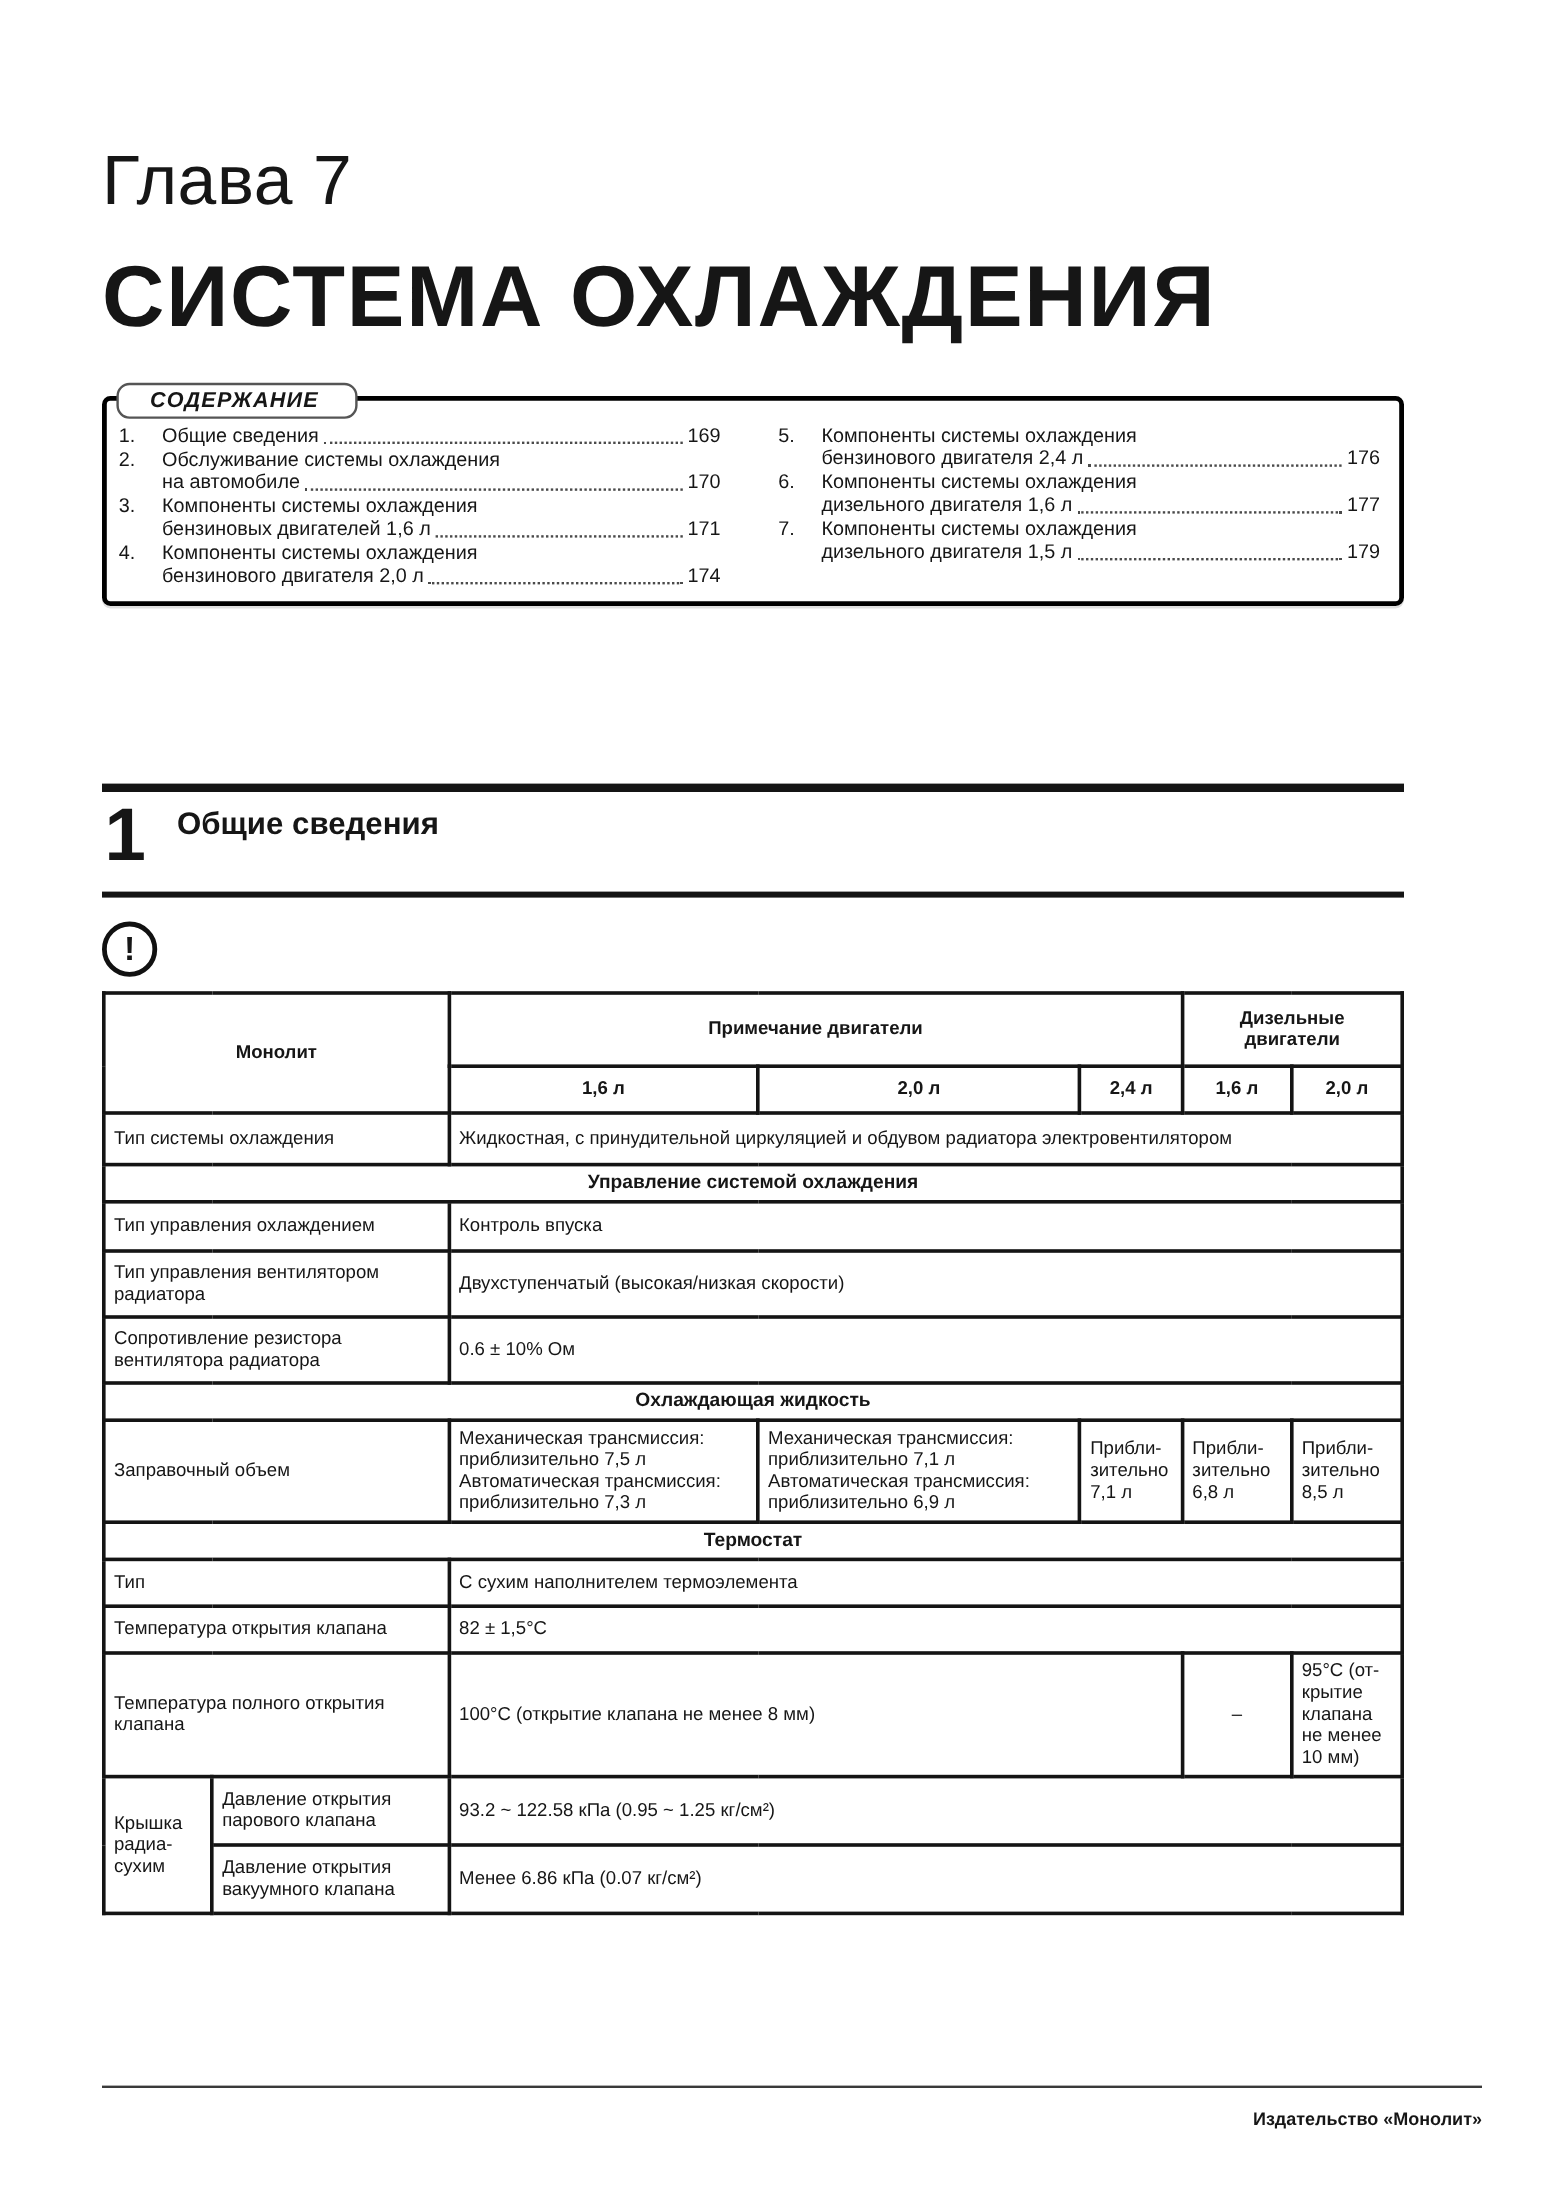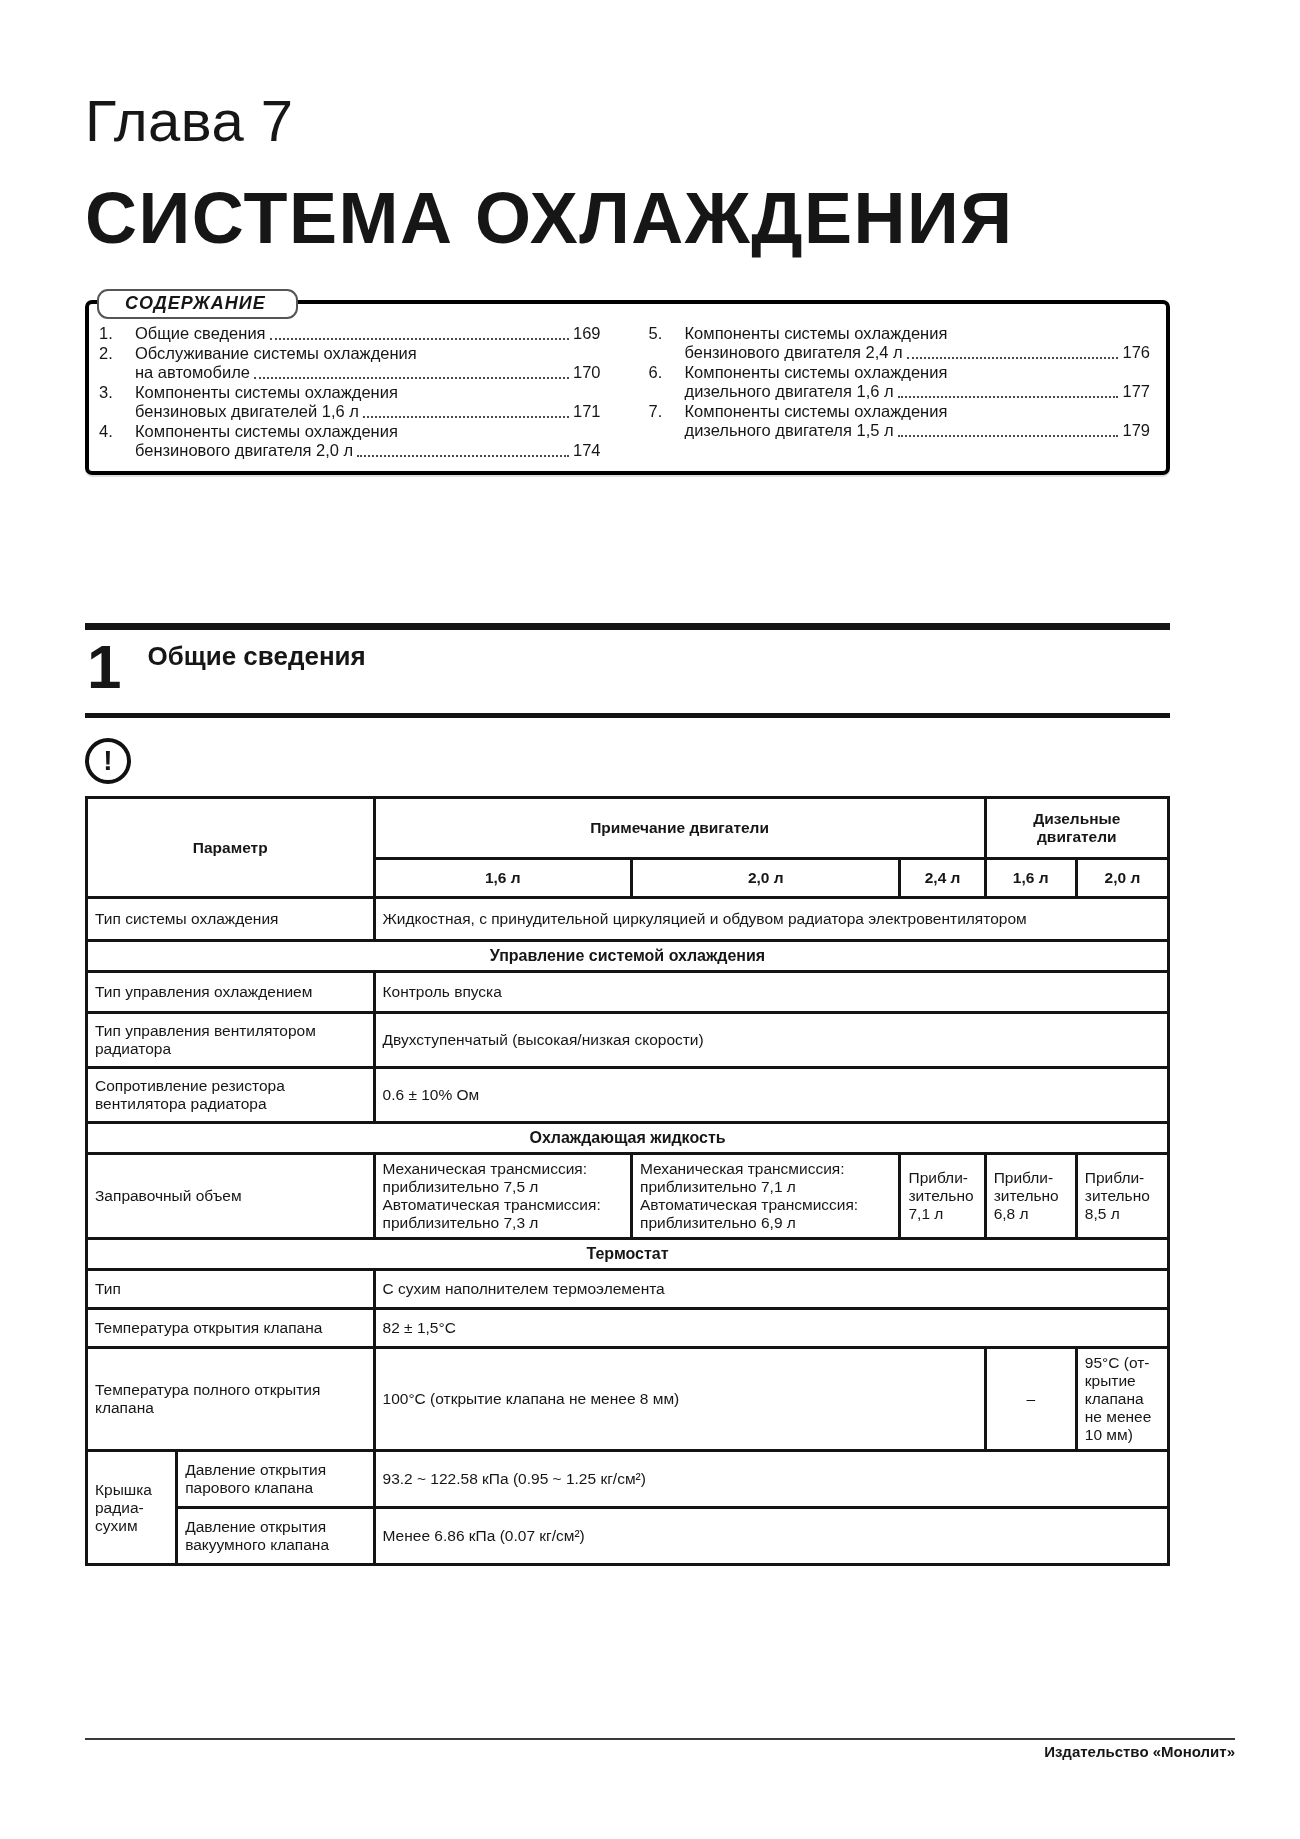--- a/index.html
+++ b/index.html
@@ -5,21 +5,21 @@
   html,body { margin:0; padding:0; background:#ffffff; }
   body {
     width:1300px; height:1839px; position:relative;
     font-family:"Liberation Sans", sans-serif;
     color:#161616;
   }
   .content { margin-left:85px; width:1085px; }
 
   
   .chapter {
-    padding-top:89px;
+    padding-top:119px;
     font-size:58px; font-weight:400; letter-spacing:0.5px;
     line-height:1.1;
   }
   .main-title {
     margin-top:28px;
     font-size:72px; font-weight:700; letter-spacing:1.5px;
     line-height:1.05;
   }
 
   
@@ -91,21 +91,21 @@
   }
   td.th { font-weight:700; text-align:center; }
   td.sec { font-weight:700; text-align:center; padding:3px; font-size:16px; }
   td.center { text-align:center; }
   .pre { white-space:pre-line; }
 
   
   .footer {
     position:absolute; top:1738px; left:85px; width:1150px;
     border-top:2px solid #3a3a3a;
-    padding-top:3px;
+    padding-top:18px;
     text-align:right;
     font-size:15px; font-weight:700;
   }
 </style>
 </head>
 <body>
 
 <div class="content">
 
   <div class="chapter">Глава 7</div>
@@ -220,21 +220,21 @@
       <col style="width:90px">
         <col style="width:197px">
         <col style="width:257px">
       <col style="width:268px">
         <col style="width:85px">
         <col style="width:91px">
         <col style="width:92px">
     </colgroup>
     <tbody>
       <tr>
-        <td class="th" colspan="2" rowspan="2">Параметр</td>
+        <td class="th" colspan="2" rowspan="2">Монолит</td>
         <td class="th" colspan="3" style="height:48px">Примечание двигатели</td>
         <td class="th" colspan="2">Дизельные двигатели</td>
       </tr>
       <tr>
         <td class="th" style="height:26px">1,6 л</td>
         <td class="th">2,0 л</td>
         <td class="th">2,4 л</td>
         <td class="th">1,6 л</td>
         <td class="th">2,0 л</td>
       </tr>

